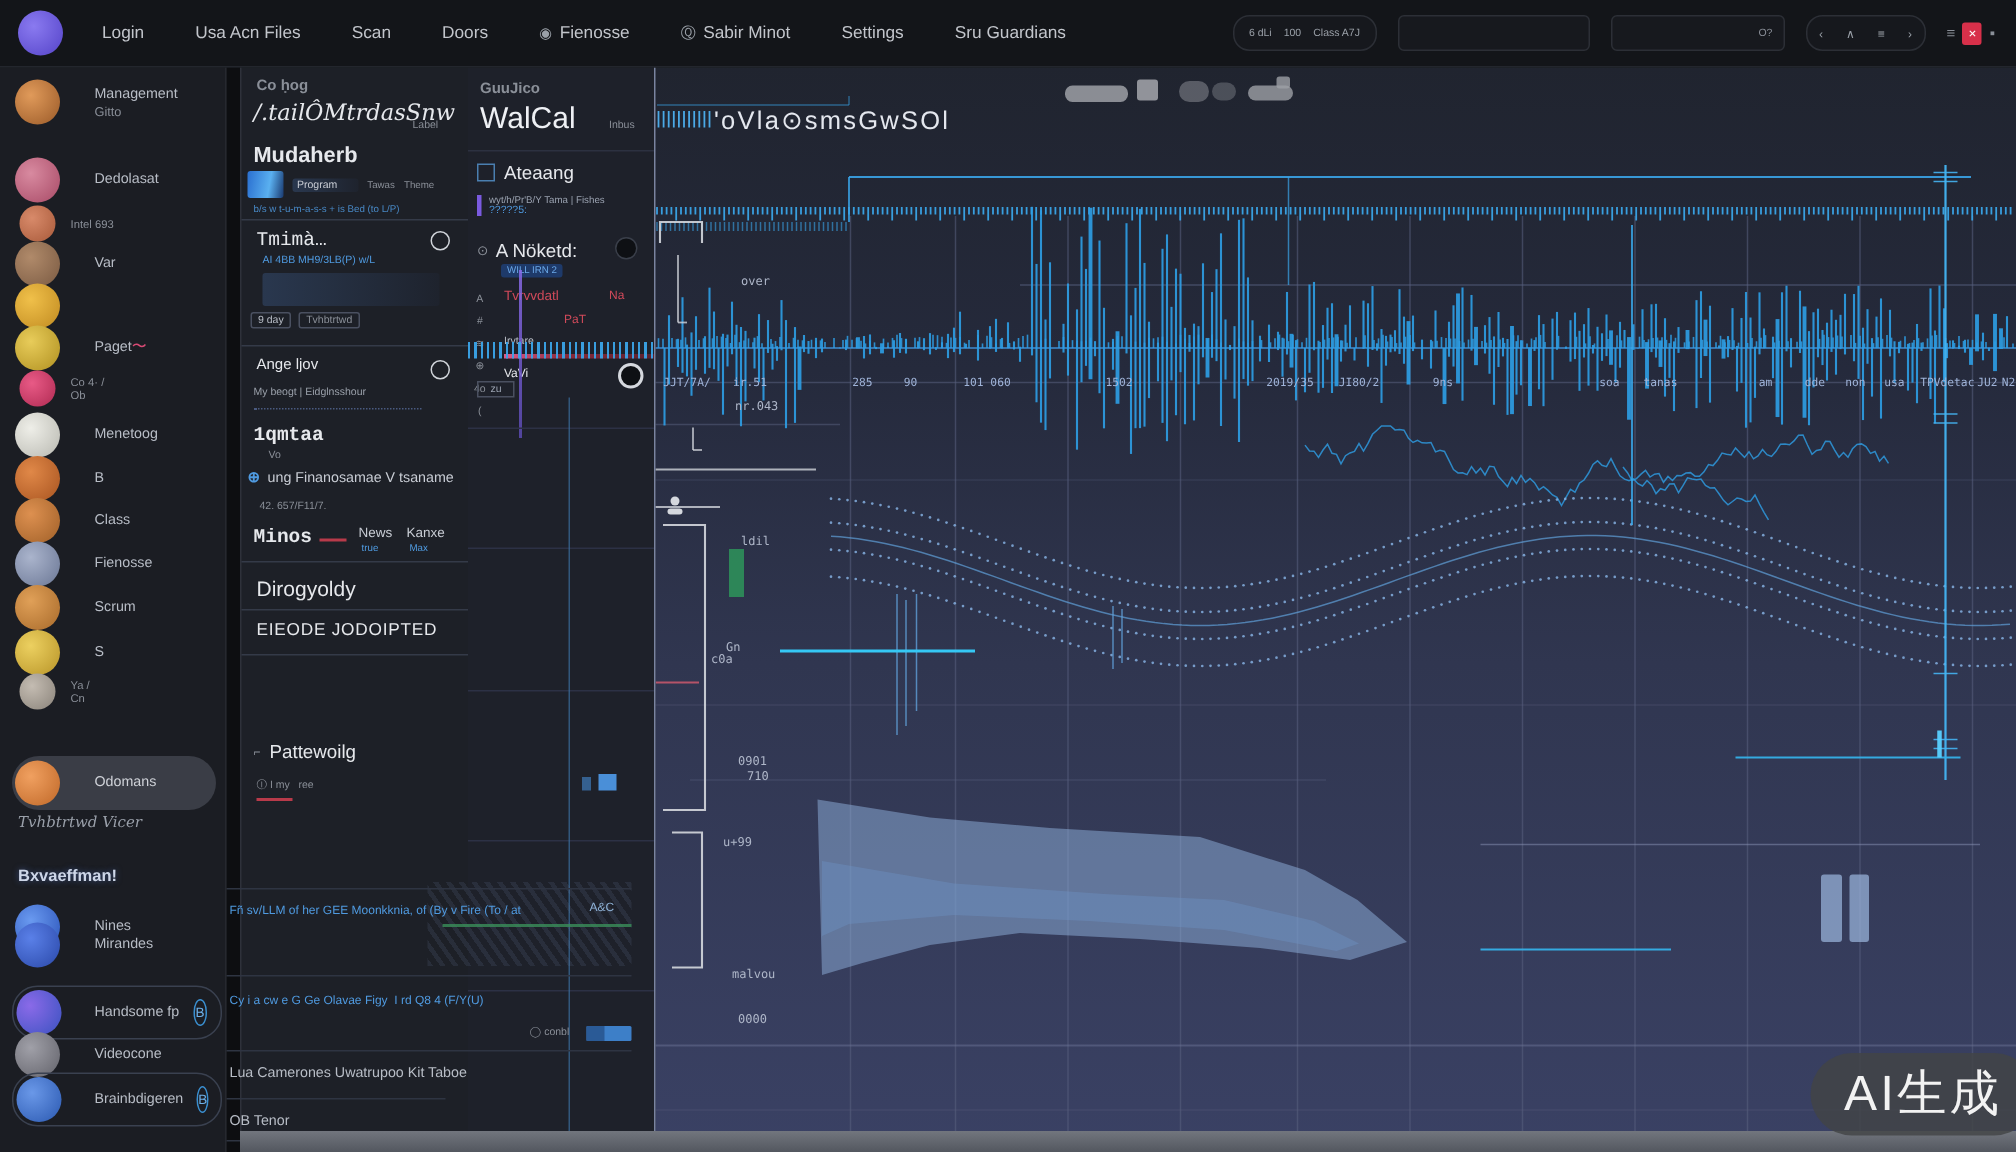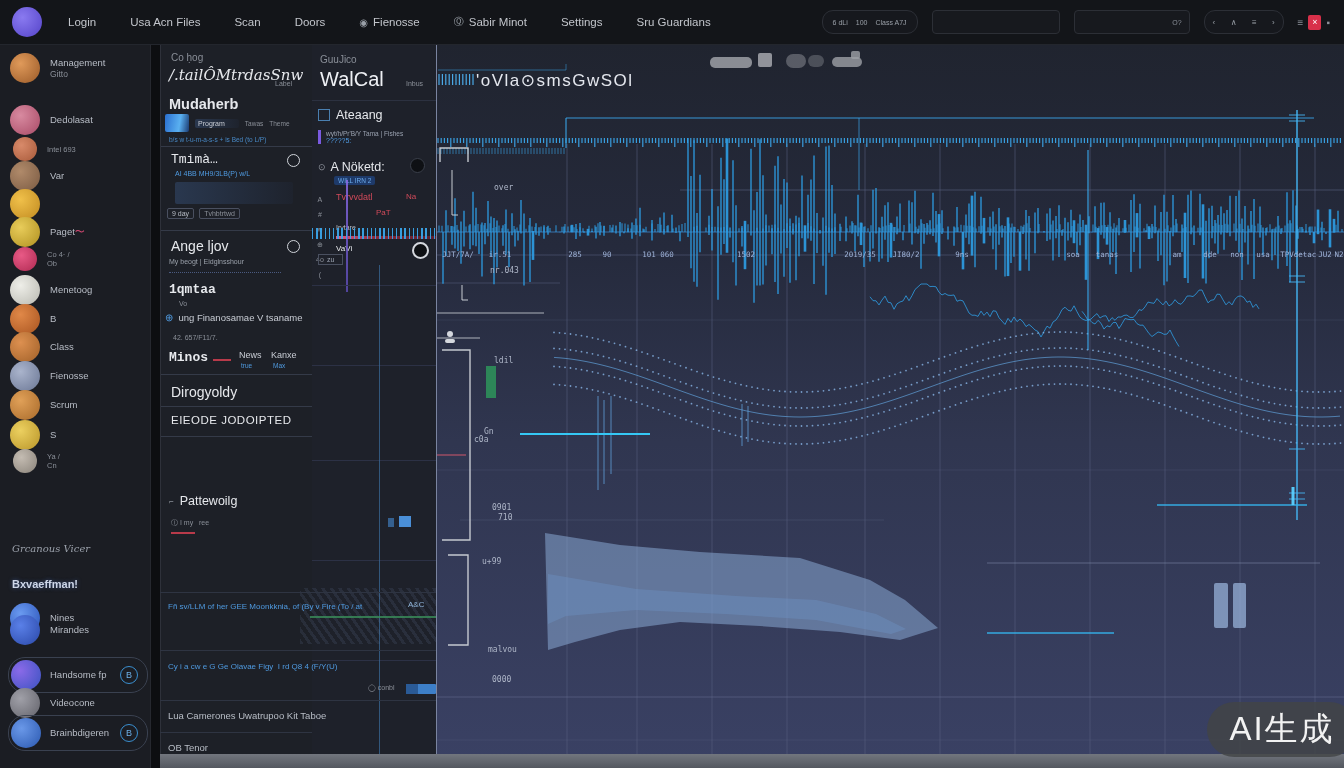--- a/index.html
+++ b/index.html
@@ -23,57 +23,57 @@
   .badge-cluster{display:flex;align-items:center;gap:5px;}
   .redbadge{width:13px;height:15px;border-radius:2px;background:#d8304a;color:#fff;
     font-size:9px;display:flex;align-items:center;justify-content:center;}
   .graychip{font-size:10px;color:#8a8f98;}
   
   .sidebar{position:absolute;left:0;top:44px;width:150px;height:724px;background:#1b1d23;
     border-right:1px solid #26282f;z-index:15;}
   .srow{position:absolute;left:10px;display:flex;align-items:center;gap:10px;height:32px;}
   .avatar{width:30px;height:30px;border-radius:50%;flex:none;background:#888;}
   .av-sm{width:24px;height:24px;margin-left:3px;}
-  .slabel{font-size:9.5px;color:#b8bdc6;line-height:1.25;white-space:nowrap;}
+  .slabel{font-size:9.5px;color:#b8bdc6;line-height:1.25;white-space:nowrap;margin-left:13px;}
   .slabel .sub{display:block;font-size:8.5px;color:#8a8f98;}
   .sm-text{font-size:7.5px;color:#8a8f98;}
   .hl-pill{position:absolute;left:8px;width:134px;height:36px;border-radius:18px;background:#3a3d46;
     display:flex;align-items:center;gap:10px;padding-left:2px;}
   .outline-pill{position:absolute;left:8px;width:136px;height:34px;border:1px solid #3a4150;
     border-radius:17px;display:flex;align-items:center;gap:9px;padding-left:2px;}
   .bbadge{width:16px;height:16px;border-radius:50%;border:1px solid #3a8fd0;color:#6db0e8;
     font-size:9px;display:flex;align-items:center;justify-content:center;margin-left:auto;margin-right:9px;}
   .script-note{position:absolute;left:12px;font-size:10px;font-style:italic;color:#9aa0aa;
     font-family:"DejaVu Serif",serif;}
   .section-label{position:absolute;left:12px;font-size:11px;font-weight:bold;color:#cdd6e8;
     text-shadow:0 0 4px rgba(90,130,220,.5);}
   .squig{color:#d84a74;font-size:10px;}
   
   .panel-a{position:absolute;left:160px;top:44px;width:152px;height:724px;background:#1d2027;
     border-left:1px solid #2e313a;border-right:1px solid #2a2d36;z-index:10;}
   .panel-b{position:absolute;left:312px;top:44px;width:124px;height:724px;background:#1e212a;
     border-right:1px solid #7a84a0;z-index:10;}
   .hline{position:absolute;height:1px;background:#343a48;left:0;width:100%;}
   .t6{font-size:6.5px;} .t7{font-size:7px;} .t8{font-size:8px;} .t9{font-size:9px;}
-  .t10{font-size:10px;} .t12{font-size:12.5px;} .t13{font-size:13px;font-family:Liberation Mono, monospace;}
+  .t10{font-size:10px;font-weight:bold;} .t12{font-size:12.5px;} .t13{font-size:13px;font-family:Liberation Mono, monospace;}
   .t14{font-size:14px;} .dim{color:#8a8f98;} .blue{color:#4f9ae0;} .white{color:#e6e8ec;}
   .red{color:#d04a5a;} .nowrap{white-space:nowrap;}
   .radio{width:11px;height:11px;border:1.5px solid #d0d4da;border-radius:50%;}
   .tagbox{border:1px solid #4a5060;border-radius:2px;padding:1px 4px;font-size:7px;color:#b8bdc6;}
   .blu-icon{width:24px;height:18px;border-radius:2px;background:linear-gradient(100deg,#2a6fd0,#5ab0f0 60%,#1a3a70);}
   .shimmer{background:linear-gradient(90deg,rgba(70,110,170,.3),rgba(40,60,100,.1));border-radius:2px;}
   .reddash{position:absolute;height:2px;background:#b83a4a;}
   .purple-row{position:absolute;border-left:3px solid #7a5ae0;padding-left:5px;}
   .toggle-dot{width:13px;height:13px;border-radius:50%;background:#0e1014;border:1.5px solid #3a3f4a;}
   .circ-ind{width:13px;height:13px;border-radius:50%;background:#0e1014;border:2px solid #d5d8de;}
   .pb-ruler{position:absolute;left:0;width:124px;height:11px;opacity:.95;
     background:repeating-linear-gradient(90deg,#3aa4e8 0 1.5px,transparent 1.5px 4.2px);}
   .redbar{position:absolute;height:3px;background:linear-gradient(90deg,#e05a8a,#8a2a3a 40%,#5a2030);}
   
-  .mid-bottom{position:absolute;left:160px;top:588px;width:276px;height:180px;z-index:12;}
+  .mid-bottom{position:absolute;left:145px;top:588px;width:276px;height:180px;z-index:12;}
   .hatch{position:absolute;background:repeating-linear-gradient(55deg,rgba(110,130,170,.14) 0 3px,transparent 3px 7px);}
   .prog{position:absolute;width:30px;height:10px;background:#3d7fc8;border-radius:1px;}
   .prog i{display:block;width:40%;height:100%;background:#2a5a96;}
   
   .chart{position:absolute;left:436px;top:44px;width:908px;height:724px;z-index:5;
     background:linear-gradient(180deg,#20242f 0%,#252a3c 28%,#303650 55%,#3a4164 100%);}
   .chart-title{position:absolute;left:40px;top:26px;font-size:17px;letter-spacing:1.5px;color:#e4e7ee;}
   .bottom-strip{position:absolute;left:160px;top:754px;width:1184px;height:14px;z-index:18;
     background:linear-gradient(180deg,#72767e,#53575f);}
   .watermark{position:absolute;left:1207px;top:702px;width:150px;height:55px;border-radius:28px;
@@ -188,21 +188,25 @@
       <span class="slabel">Scrum</span>
     </div>
   <div class="srow" style="top:375px">
       <span class="avatar" style="background:radial-gradient(circle at 35% 35%,#ecd060,#b89428)"></span>
       <span class="slabel">S</span>
     </div>
   <div class="srow" style="top:401px">
       <span class="avatar av-sm" style="background:radial-gradient(circle at 35% 35%,#c4bcb2,#8a837a)"></span>
       <span class="sm-text"><span>Ya /</span><br><span>Cn</span></span>
     </div>
-  <div class="script-note" style="top:499px">Grcanous Vicer</div>
+  <div class="hl-pill" style="top:460px">
+      <span class="avatar" style="background:radial-gradient(circle at 35% 35%,#f0a060,#c06828)"></span>
+      <span class="slabel" style="color:#cfd2d8">Odomans</span>
+    </div>
+  <div class="script-note" style="top:499px">Tvhbtrtwd Vicer</div>
   <div class="section-label" style="top:534px">Bxvaeffman!</div>
   <div class="srow" style="top:558px">
       <span class="avatar" style="background:radial-gradient(circle at 35% 35%,#6a9af0,#2a52b8)"></span>
       <span class="slabel">Nines</span>
     </div>
   <div class="srow" style="top:570px">
       <span class="avatar" style="background:radial-gradient(circle at 35% 35%,#5a80e8,#2a48a8)"></span>
       <span class="slabel">Mirandes</span>
     </div>
   <div class="outline-pill" style="top:613px">
@@ -236,21 +240,21 @@
   <div class="hline" style="top:102px"></div>
   <div class="abs white t13" style="left:10px;top:108px">Tmimà…</div>
   <div class="abs radio" style="left:126px;top:110px"></div>
   <div class="abs t7 blue nowrap" style="left:14px;top:126px">AI 4BB MH9/3LB(P) w/L</div>
   <div class="abs shimmer" style="left:14px;top:138px;width:118px;height:22px"></div>
   <div class="abs" style="left:6px;top:164px;display:flex;gap:5px">
     <span class="tagbox">9 day</span>
     <span class="tagbox" style="color:#8a8f98">Tvhbtrtwd</span>
   </div>
   <div class="hline" style="top:186px"></div>
-  <div class="abs white" style="left:10px;top:194px;font-size:14px">Ange ljov</div>
+  <div class="abs white" style="left:10px;top:194px;font-size:10px">Ange ljov</div>
   <div class="abs radio" style="left:126px;top:196px"></div>
   <div class="abs t7 nowrap" style="left:8px;top:214px;color:#9aa0aa"><span>My beogt</span> | <span>Eidglnsshour</span></div>
   <div class="abs" style="left:8px;top:228px;width:112px;border-bottom:1px dotted #4a5a80"></div>
   <div class="abs white t13" style="left:8px;top:238px;font-weight:bold">1qmtaa</div>
   <div class="abs t7 dim" style="left:18px;top:256px">Vo</div>
   <div class="abs nowrap" style="left:4px;top:268px;display:flex;gap:5px;align-items:center">
     <span class="blue t10">⊕</span>
     <span style="font-size:9.5px;overflow:hidden;max-width:140px">ung Finanosamae V tsaname</span>
   </div>
   <div class="abs t7 dim" style="left:12px;top:290px">42. 657/F11/7.</div>

